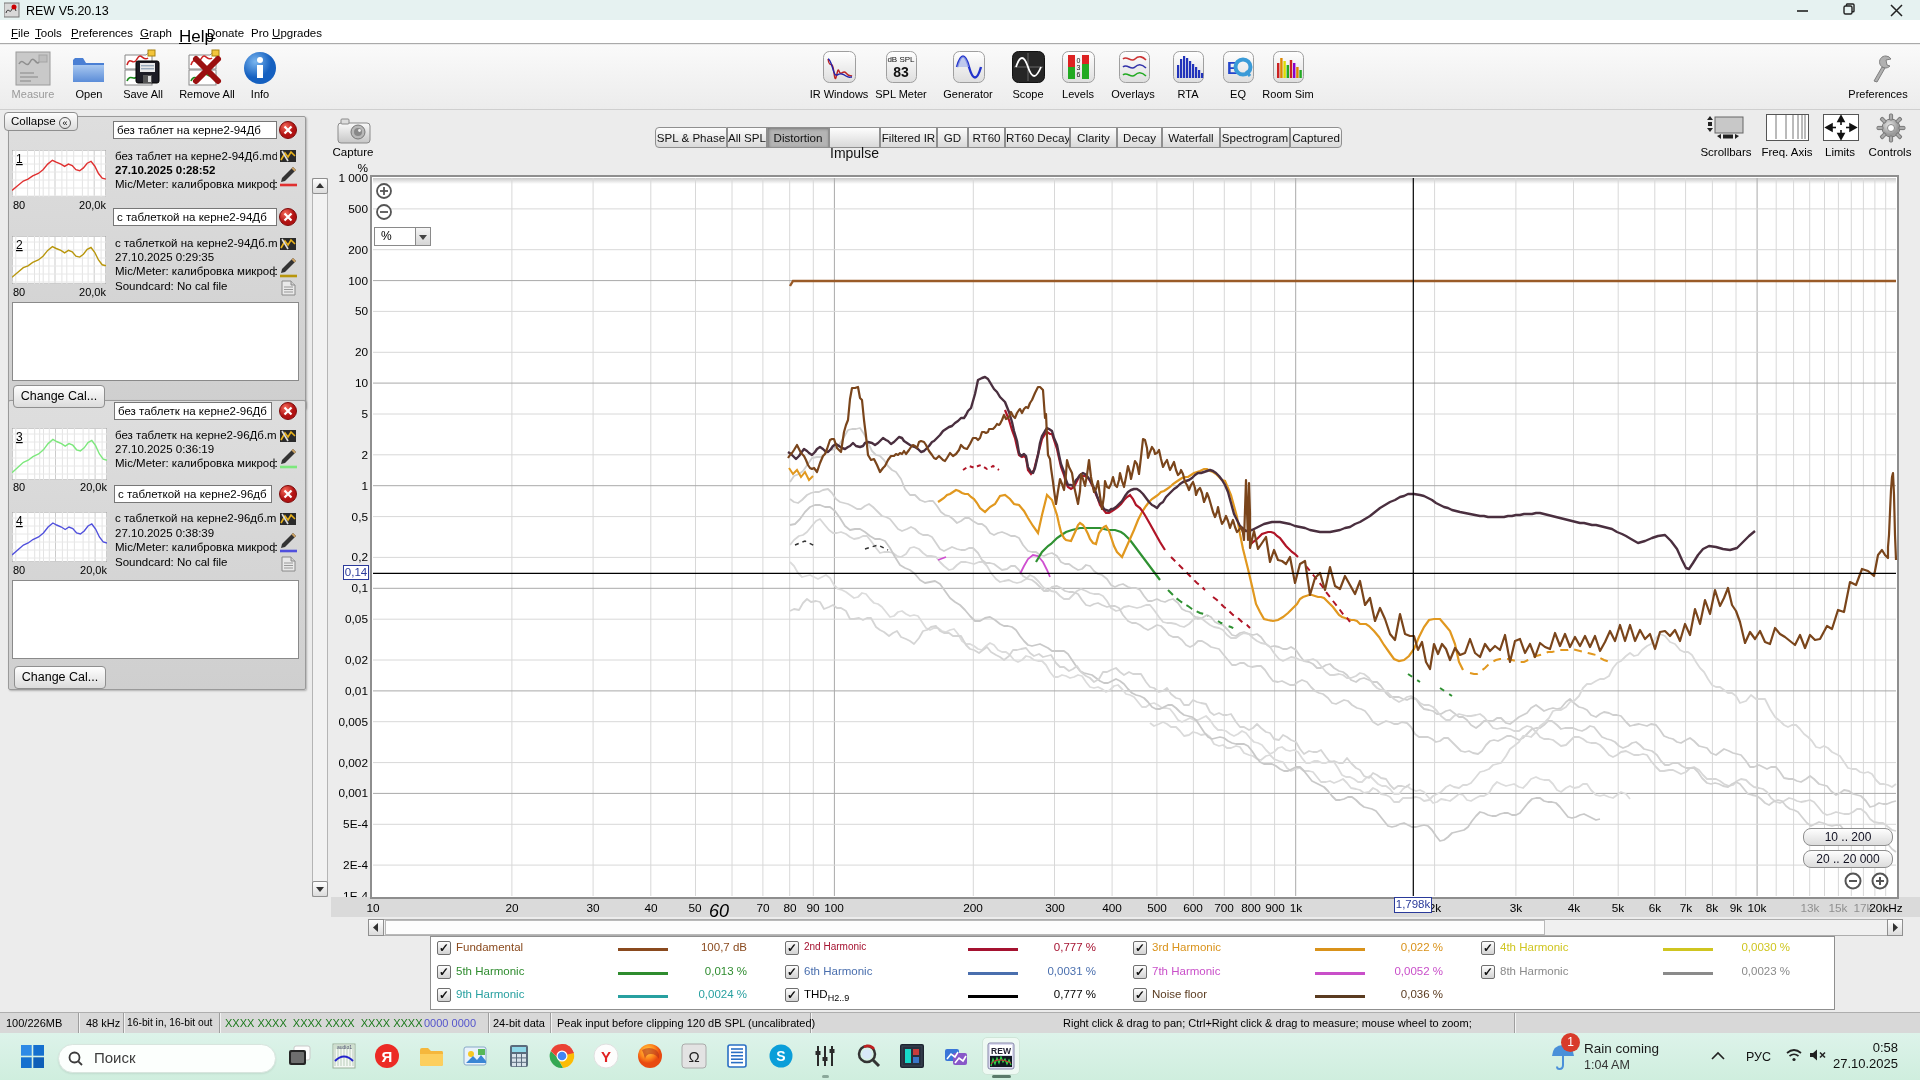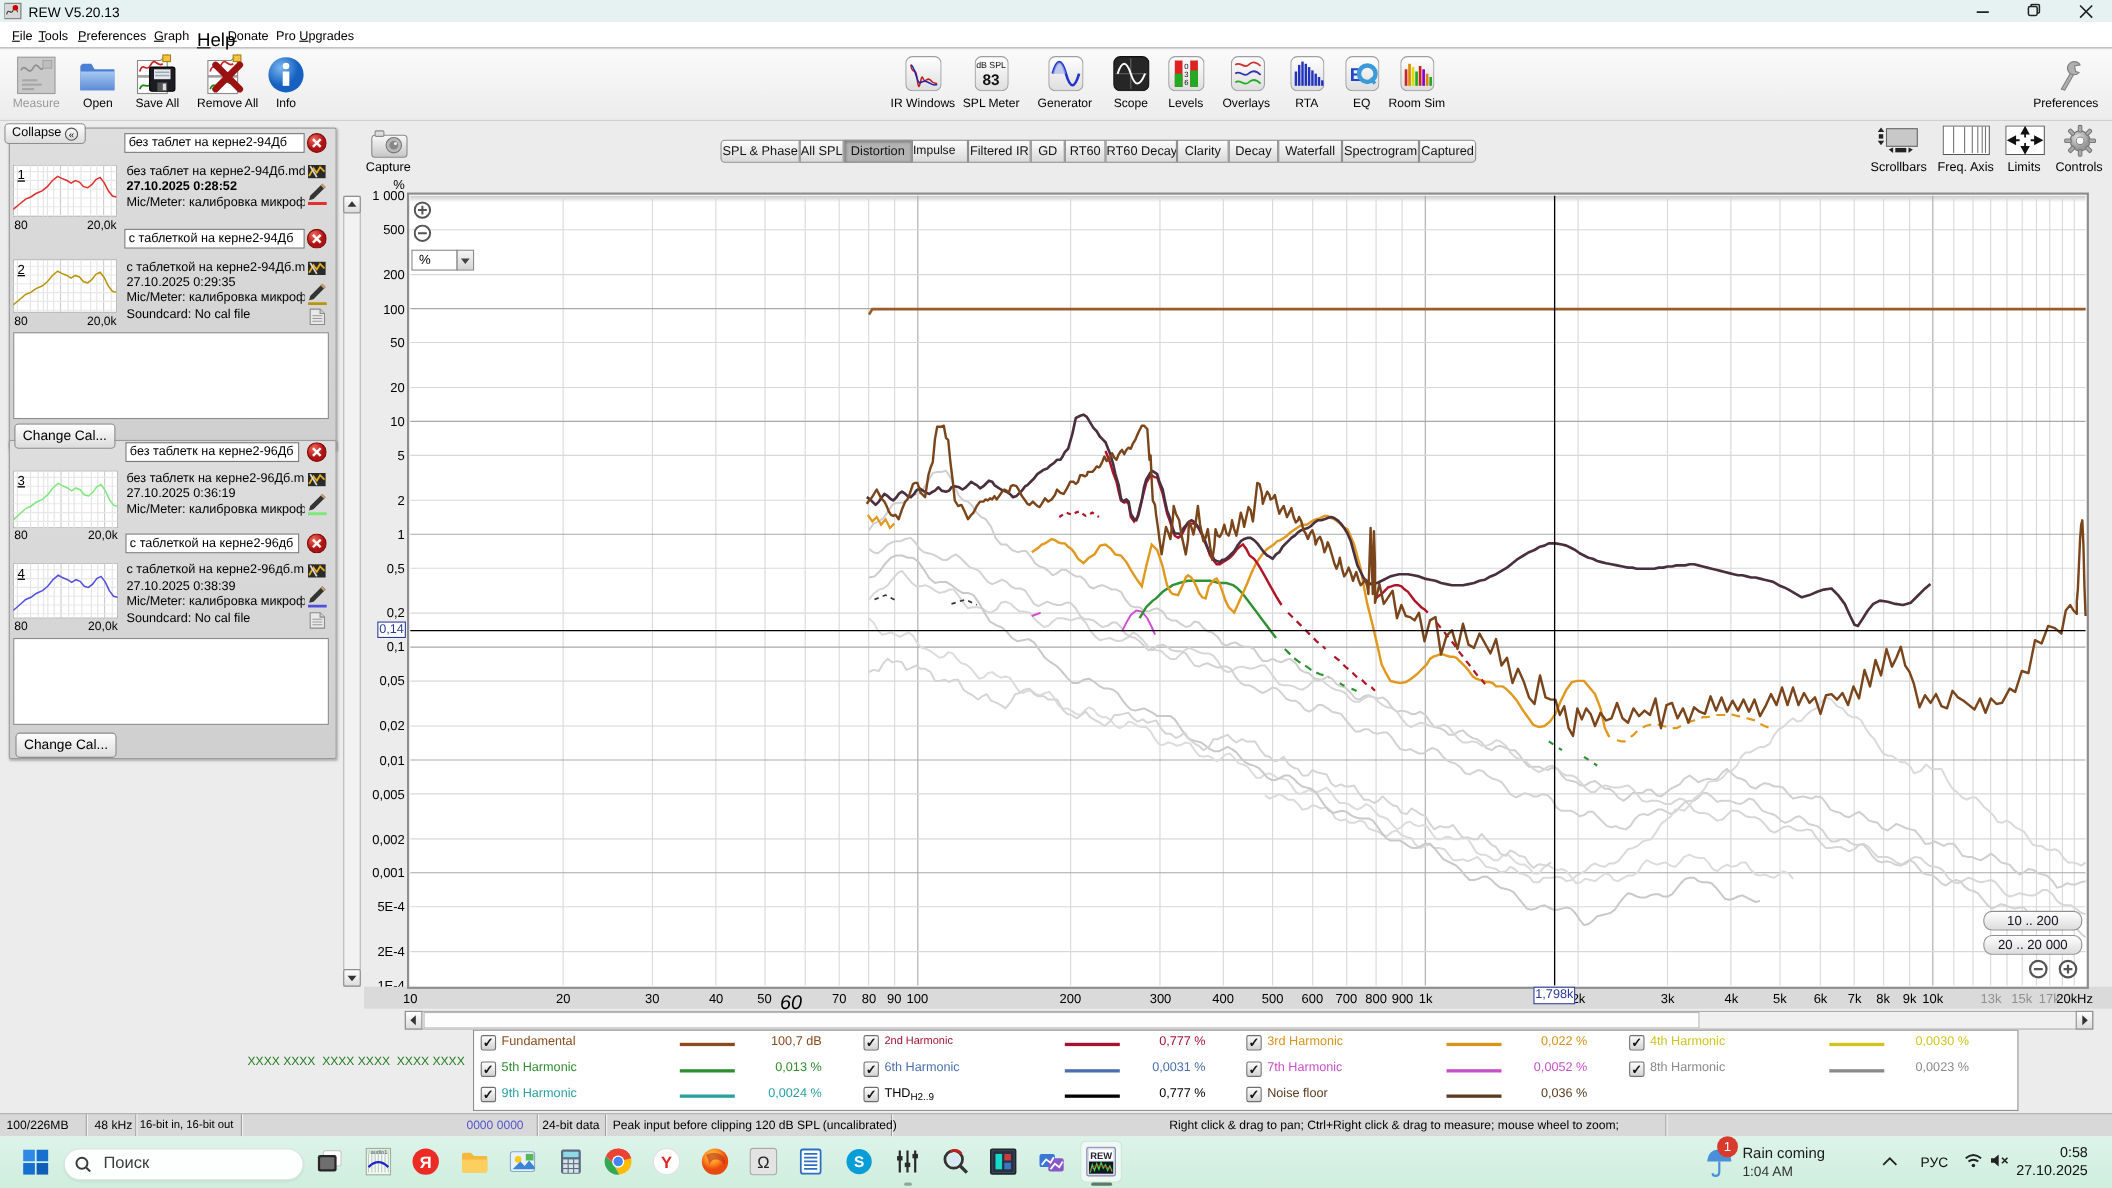--- a/index.html
+++ b/index.html
@@ -473,21 +473,21 @@
 <div style="position:absolute;left:656px;top:127px;width:72px;height:21px;background:linear-gradient(#fdfdfd,#d9d9d9);border:1px solid #8f8f8f;border-radius:4px 0 0 4px;margin-left:-1px;">
       <div style="font-size:11.6px;text-align:center;line-height:19px;color:#111;white-space:nowrap;overflow:hidden;">SPL &amp; Phase</div>
     </div>
 <div style="position:absolute;left:728px;top:127px;width:40px;height:21px;background:linear-gradient(#fdfdfd,#d9d9d9);border:1px solid #8f8f8f;margin-left:-1px;">
       <div style="font-size:11.6px;text-align:center;line-height:19px;color:#111;white-space:nowrap;overflow:hidden;">All SPL</div>
     </div>
 <div style="position:absolute;left:768px;top:127px;width:62px;height:21px;background:#b4b4b4;box-shadow:inset 1px 1px 3px rgba(0,0,0,0.35);border:1px solid #8f8f8f;margin-left:-1px;">
       <div style="font-size:11.6px;text-align:center;line-height:19px;color:#111;white-space:nowrap;overflow:hidden;">Distortion</div>
     </div>
 <div style="position:absolute;left:830px;top:127px;width:51px;height:21px;background:linear-gradient(#fdfdfd,#d9d9d9);border:1px solid #8f8f8f;margin-left:-1px;">
-      <div style="font-size:11px;text-align:left;line-height:19px;color:#111;white-space:nowrap;overflow:hidden;">Impulse</div>
+      <div style="font-size:14px;text-align:right;line-height:19px;color:#111;white-space:nowrap;overflow:hidden;margin-top:16px;">Impulse</div>
     </div>
 <div style="position:absolute;left:881px;top:127px;width:57px;height:21px;background:linear-gradient(#fdfdfd,#d9d9d9);border:1px solid #8f8f8f;margin-left:-1px;">
       <div style="font-size:11.6px;text-align:center;line-height:19px;color:#111;white-space:nowrap;overflow:hidden;">Filtered IR</div>
     </div>
 <div style="position:absolute;left:938px;top:127px;width:31px;height:21px;background:linear-gradient(#fdfdfd,#d9d9d9);border:1px solid #8f8f8f;margin-left:-1px;">
       <div style="font-size:11.6px;text-align:center;line-height:19px;color:#111;white-space:nowrap;overflow:hidden;">GD</div>
     </div>
 <div style="position:absolute;left:969px;top:127px;width:37px;height:21px;background:linear-gradient(#fdfdfd,#d9d9d9);border:1px solid #8f8f8f;margin-left:-1px;">
       <div style="font-size:11.6px;text-align:center;line-height:19px;color:#111;white-space:nowrap;overflow:hidden;">RT60</div>
     </div>
@@ -812,21 +812,21 @@
 <div style="position:absolute;left:489px;top:1013px;width:1px;height:20px;background:#f2f2f2;"></div>
 <div style="position:absolute;left:550px;top:1013px;width:1px;height:20px;background:#9e9e9e;"></div>
 <div style="position:absolute;left:551px;top:1013px;width:1px;height:20px;background:#f2f2f2;"></div>
 <div style="position:absolute;left:810px;top:1013px;width:1px;height:20px;background:#9e9e9e;"></div>
 <div style="position:absolute;left:811px;top:1013px;width:1px;height:20px;background:#f2f2f2;"></div>
 <div style="position:absolute;left:1514px;top:1013px;width:1px;height:20px;background:#9e9e9e;"></div>
 <div style="position:absolute;left:1515px;top:1013px;width:1px;height:20px;background:#f2f2f2;"></div>
 <div style="position:absolute;left:6px;top:1017px;font-size:11px;color:#000;font-weight:normal;white-space:nowrap;">100/226MB</div>
 <div style="position:absolute;left:86px;top:1017px;font-size:11px;color:#000;font-weight:normal;white-space:nowrap;">48 kHz</div>
 <div style="position:absolute;left:127px;top:1017px;font-size:10.3px;color:#000;font-weight:normal;white-space:nowrap;">16-bit in, 16-bit out</div>
-<div style="position:absolute;left:225px;top:959px;font-size:11px;color:#1d7a1d;font-weight:normal;white-space:nowrap;">XXXX XXXX&nbsp; XXXX XXXX&nbsp; XXXX XXXX</div>
+<div style="position:absolute;left:225px;top:1017px;font-size:11px;color:#1d7a1d;font-weight:normal;white-space:nowrap;">XXXX XXXX&nbsp; XXXX XXXX&nbsp; XXXX XXXX</div>
 <div style="position:absolute;left:424px;top:1017px;font-size:11px;color:#5555cc;font-weight:normal;white-space:nowrap;">0000 0000</div>
 <div style="position:absolute;left:493px;top:1017px;font-size:11px;color:#000;font-weight:normal;white-space:nowrap;">24-bit data</div>
 <div style="position:absolute;left:557px;top:1017px;font-size:11px;color:#000;font-weight:normal;white-space:nowrap;">Peak input before clipping 120 dB SPL (uncalibrated)</div>
 <div style="position:absolute;left:1063px;top:1017px;font-size:11px;color:#000;font-weight:normal;white-space:nowrap;">Right click &amp; drag to pan; Ctrl+Right click &amp; drag to measure; mouse wheel to zoom;</div>
 <div style="position:absolute;left:0;top:1033px;width:1920px;height:47px;background:linear-gradient(180deg,#ddf3ea,#cfeede);"></div>
 <svg style="position:absolute;left:21px;top:1045px" width="23" height="23">
       <rect x="0" y="0" width="10.7" height="10.7" fill="#2e8ae6"></rect>
       <rect x="12.3" y="0" width="10.7" height="10.7" fill="#1570cf"></rect>
       <rect x="0" y="12.3" width="10.7" height="10.7" fill="#1570cf"></rect>
       <rect x="12.3" y="12.3" width="10.7" height="10.7" fill="#0f5fb8"></rect>

